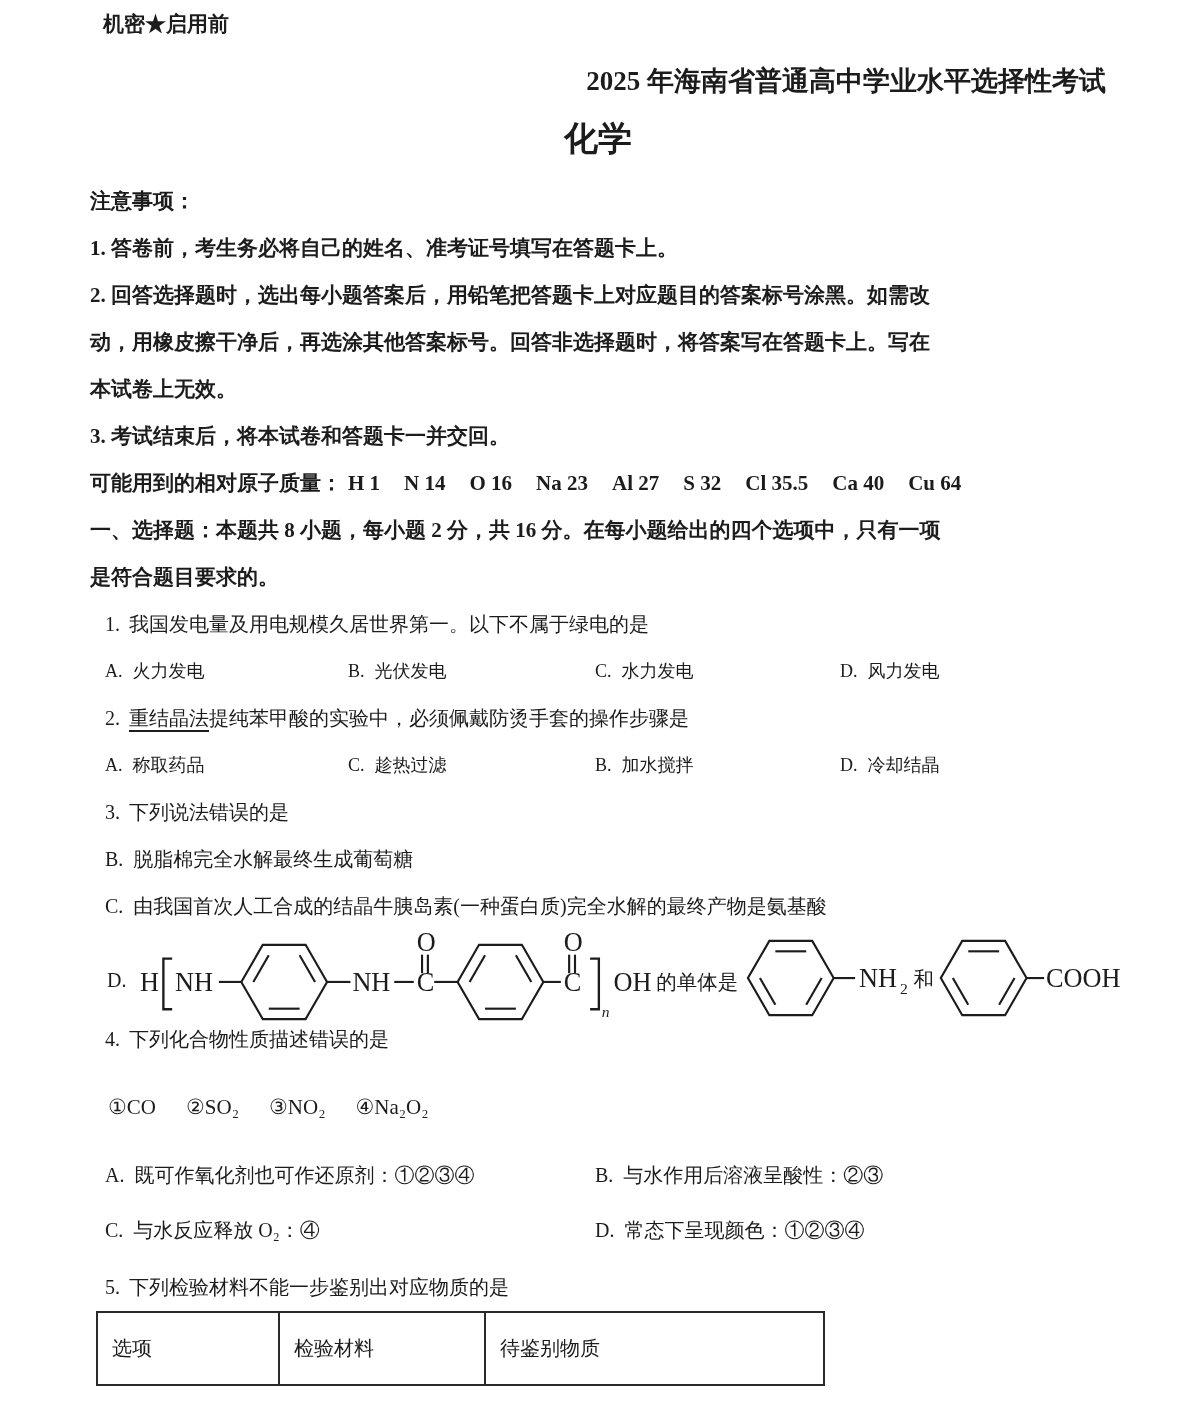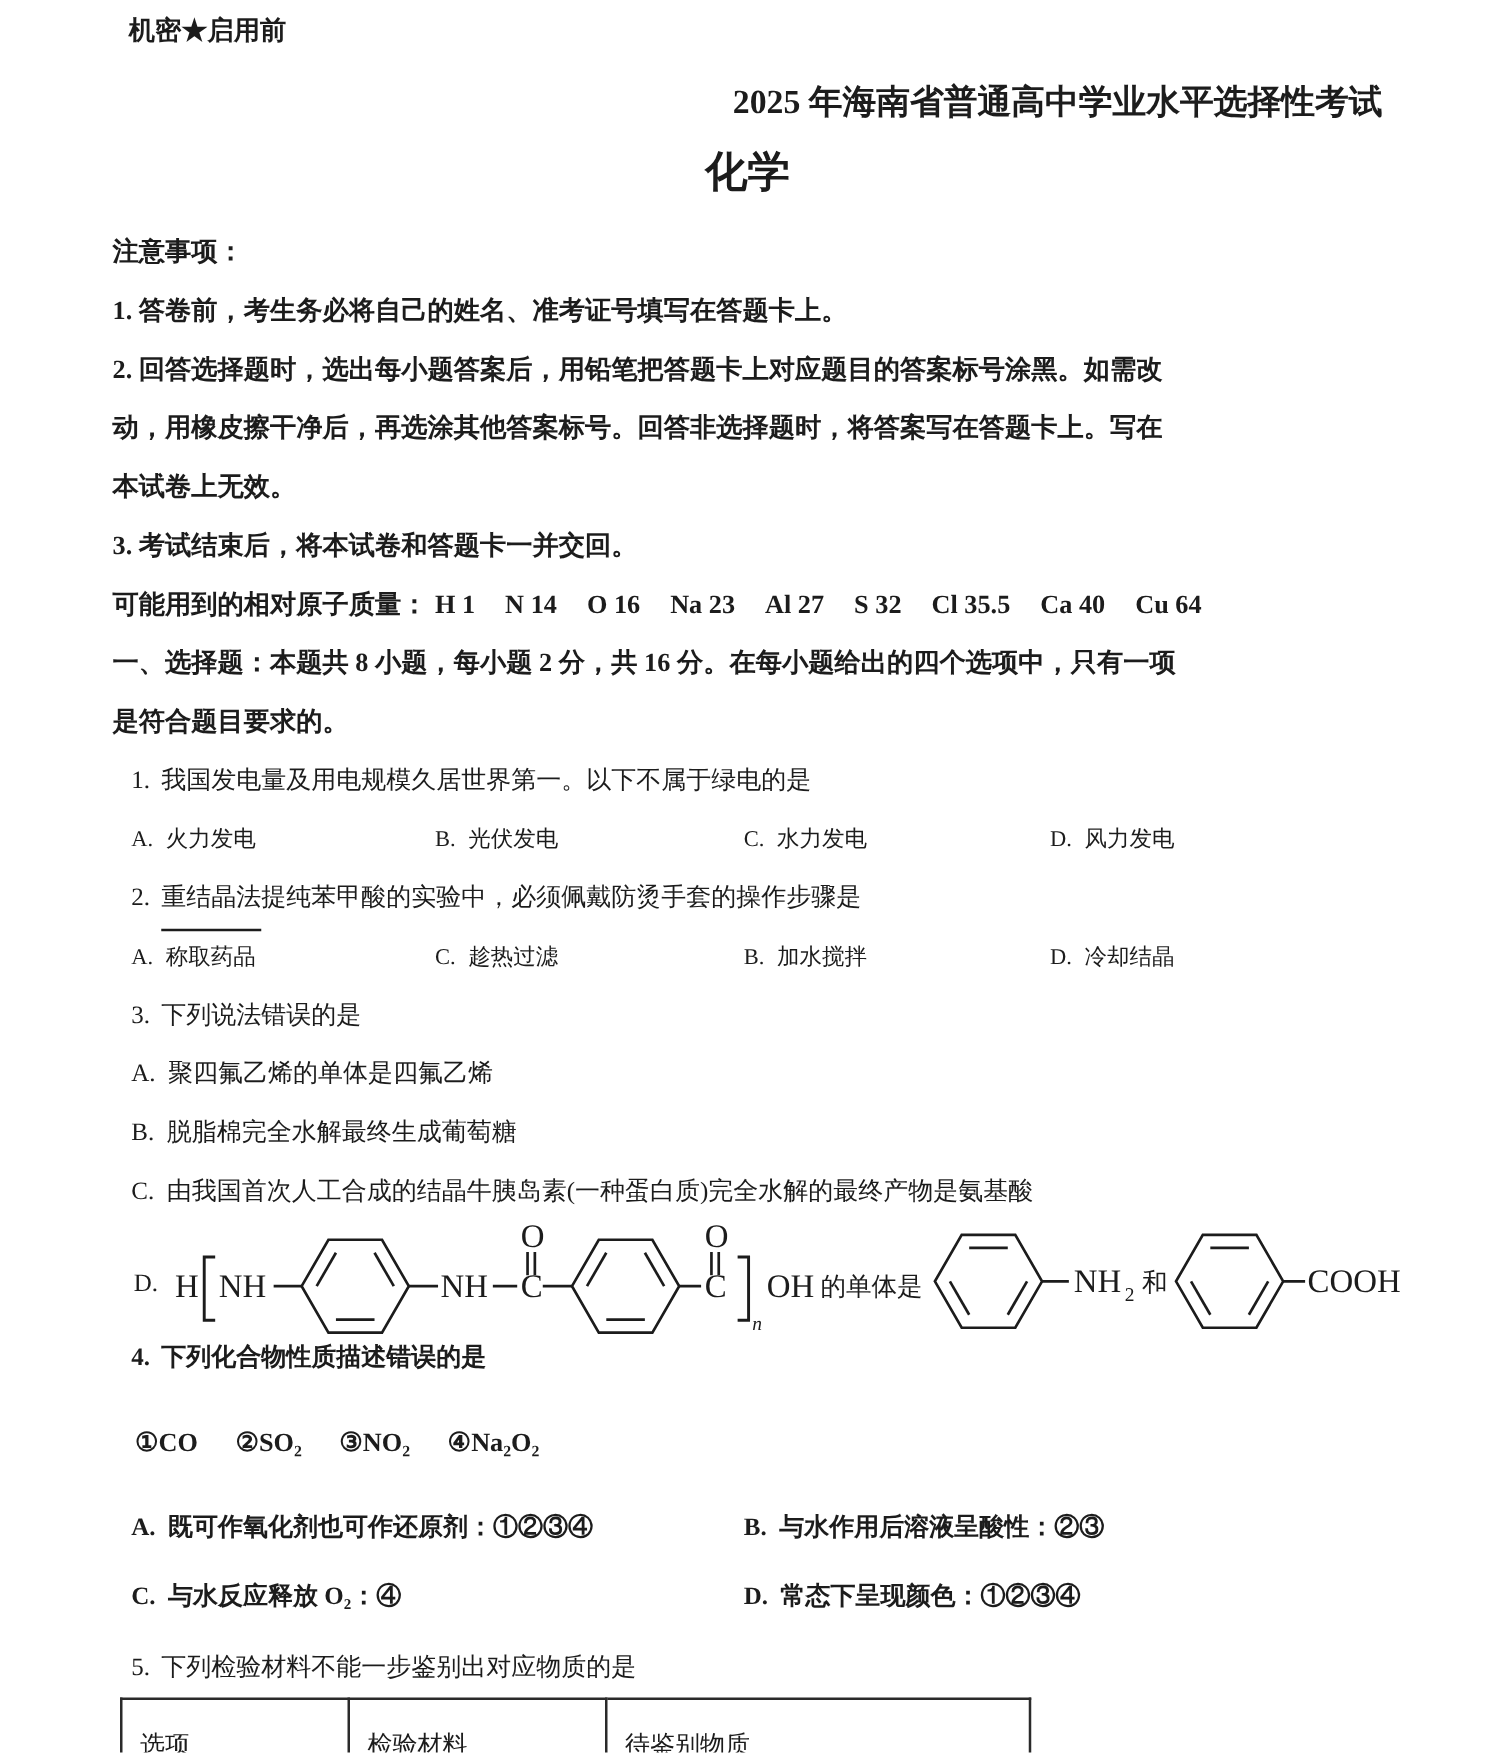--- a/index.html
+++ b/index.html
@@ -19,24 +19,24 @@
   .qnum{margin-right:9px;}
   .olabel{margin-right:10px;}
   .opt-row4{display:grid;grid-template-columns:243px 247px 245px auto;margin-left:15px;line-height:47px;font-size:18px;}
   .opt-row2{display:grid;grid-template-columns:490px auto;margin-left:15px;line-height:47px;font-size:20px;}
   .row-ab{margin-top:10px;}
   .row-cd{margin-top:8px;}
   .compounds{margin-left:18px;line-height:47px;font-size:21px;}
   .compounds span{margin-right:30px;}
   .mass{margin-right:24px;}
   .masses-label{margin-right:6px;}
-  .u{border-bottom:2px solid #1c1c1c;padding-bottom:14px;}
+  .u{border-bottom:2px solid #1c1c1c;padding-bottom:1px;}
   .structure-row{display:flex;align-items:center;height:100px;margin-left:17px;}
   .structure-row .dlabel{font-size:20px;margin-right:6px;align-self:center;width:28px;}
-  .q4block{margin-top:-14px;font-weight:bold;}
+  .q4block{margin-top:-14px;}
   .q5stem{margin-top:10px;}
   svg .bond{stroke:#1c1c1c;stroke-width:2.2;}
   svg .ringg{fill:none;stroke:#1c1c1c;stroke-width:2.2;}
   svg .bracket{fill:none;stroke:#1c1c1c;stroke-width:2.4;}
   svg text{fill:#1c1c1c;font-family:"Liberation Serif","DejaVu Serif",serif;}
   svg .atom{font-size:27px;}
   svg .cn{font-size:21px;}
   svg .sub{font-size:16px;}
   svg .subi{font-size:16px;font-style:italic;}
   table.idtable{border-collapse:collapse;margin:0 0 0 6px;table-layout:fixed;width:679px;}
@@ -81,21 +81,20 @@
 
   <p class="line q"><span class="qnum">2.</span><span class="u">重结晶法</span><span>提纯苯甲酸的实验中，必须佩戴防烫手套的操作步骤是</span></p>
   <div class="opt-row4">
     <span><span class="olabel">A.</span><span>称取药品</span></span>
     <span><span class="olabel">C.</span><span>趁热过滤</span></span>
     <span><span class="olabel">B.</span><span>加水搅拌</span></span>
     <span><span class="olabel">D.</span><span>冷却结晶</span></span>
   </div>
 
   <p class="line q"><span class="qnum">3.</span><span>下列说法错误的是</span></p>
-  <p class="line q"><span class="olabel">A.</span><span>聚四氟乙烯的单体是四氟乙烯</span></p>
   <p class="line q"><span class="olabel">B.</span><span>脱脂棉完全水解最终生成葡萄糖</span></p>
   <p class="line q"><span class="olabel">C.</span><span>由我国首次人工合成的结晶牛胰岛素(一种蛋白质)完全水解的最终产物是氨基酸</span></p>
 
   <div class="structure-row">
     <span class="dlabel">D.</span>
     <svg width="1020" height="100" viewBox="0 0 1020 100">
 
       <text class="atom" x="0" y="61">H</text>
       <path class="bracket" d="M33,28 L24,28 L24,80 L33,80"></path>
       <text class="atom" x="36" y="61">NH</text>

